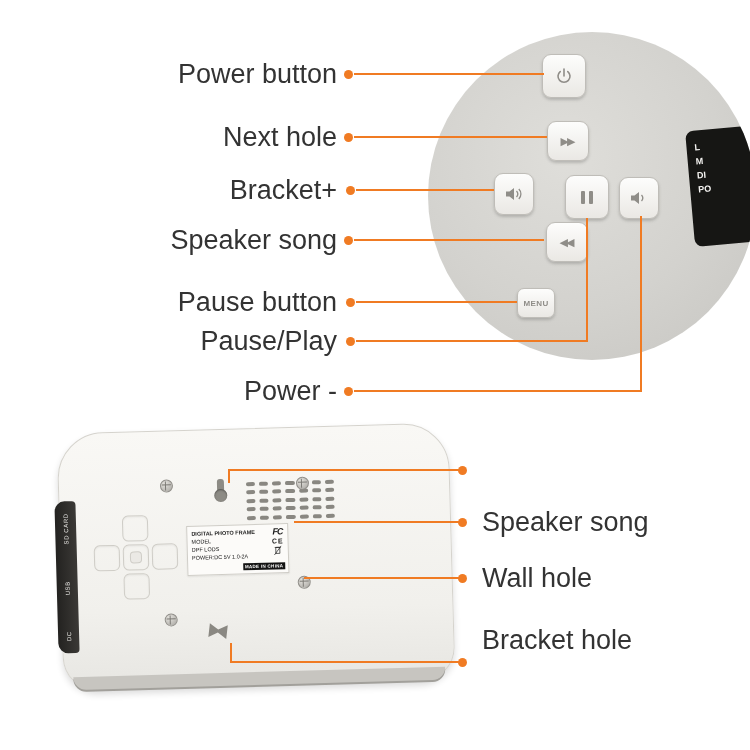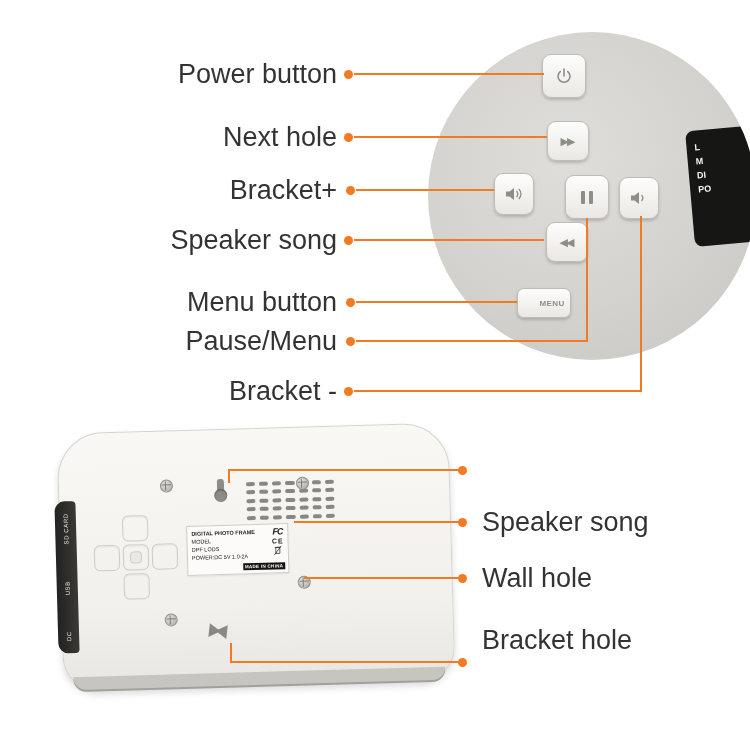--- a/index.html
+++ b/index.html
@@ -12,21 +12,21 @@
     overflow:hidden;z-index:1;}
   .pbtn{position:absolute;display:flex;align-items:center;justify-content:center;
     background:linear-gradient(180deg,#fdfdfc,#eae8e4);border:1px solid #bfbdb8;border-radius:9px;
     box-shadow:0 2px 3px rgba(80,78,74,.28);color:#8f8d88;}
   .btn-power{left:114px;top:22px;width:42px;height:42px;}
   .btn-next{left:119px;top:89px;width:40px;height:38px;}
   .btn-volup{left:66px;top:141px;width:38px;height:40px;}
   .btn-pause{left:137px;top:143px;width:42px;height:42px;}
   .btn-voldown{left:191px;top:145px;width:38px;height:40px;}
   .btn-prev{left:118px;top:190px;width:40px;height:38px;}
-  .btn-menu{left:89px;top:256px;width:36px;height:28px;border-radius:7px;padding-left:16px;}
+  .btn-menu{left:89px;top:256px;width:36px;height:28px;border-radius:7px;}
   .glyph{font-size:11px;letter-spacing:-2px;padding-right:2px;color:#8f8d88;}
   .menu-text{font-size:8px;letter-spacing:.4px;color:#8f8d88;font-weight:bold;}
   .bar{display:inline-block;width:4px;height:13px;background:#8f8d88;border-radius:1px;margin:0 2px;}
   .edge-label{position:absolute;left:262px;top:96px;width:72px;height:116px;background:#161614;
     border-radius:8px;transform:rotate(-5deg);color:#f4f3f1;font-size:9px;font-weight:bold;
     line-height:14px;padding:10px 0 0 8px;box-sizing:border-box;}
 
   
   .device{position:absolute;left:60px;top:428px;width:392px;height:258px;transform:rotate(-1.6deg);z-index:1;}
   .device-body{position:absolute;left:0;top:0;right:0;bottom:0;
@@ -216,23 +216,23 @@
 
     <svg class="bracket" width="20" height="16" viewBox="0 0 20 16">
       <path d="M1 1 L10 6.5 L19 1 L19 15 L10 9.5 L1 15 Z" fill="#8a8882"></path>
     </svg>
   </div>
 
   <div class="callout-label t-label" style="top:62px;">Power button</div>
   <div class="callout-label t-label" style="top:125px;">Next hole</div>
   <div class="callout-label t-label" style="top:178px;">Bracket+</div>
   <div class="callout-label t-label" style="top:228px;">Speaker song</div>
-  <div class="callout-label t-label" style="top:290px;">Menu button</div>
-  <div class="callout-label t-label" style="top:329px;">Pause/Menu</div>
-  <div class="callout-label t-label" style="top:379px;">Bracket -</div>
+  <div class="callout-label t-label" style="top:290px;">Pause button</div>
+  <div class="callout-label t-label" style="top:329px;">Pause/Play</div>
+  <div class="callout-label t-label" style="top:379px;">Power -</div>
 
   <div class="dot" style="left: 344px; top: 70px; background: rgb(240, 123, 35);"></div>
   <div class="hline" style="left: 354px; top: 73px; width: 190px; background: rgb(240, 123, 35);"></div>
 
   <div class="dot" style="left: 344px; top: 133px; background: rgb(240, 123, 35);"></div>
   <div class="hline" style="left: 354px; top: 136px; width: 193px; background: rgb(240, 123, 35);"></div>
 
   <div class="dot" style="left: 346px; top: 186px; background: rgb(240, 123, 35);"></div>
   <div class="hline" style="left: 356px; top: 189px; width: 138px; background: rgb(240, 123, 35);"></div>
 

